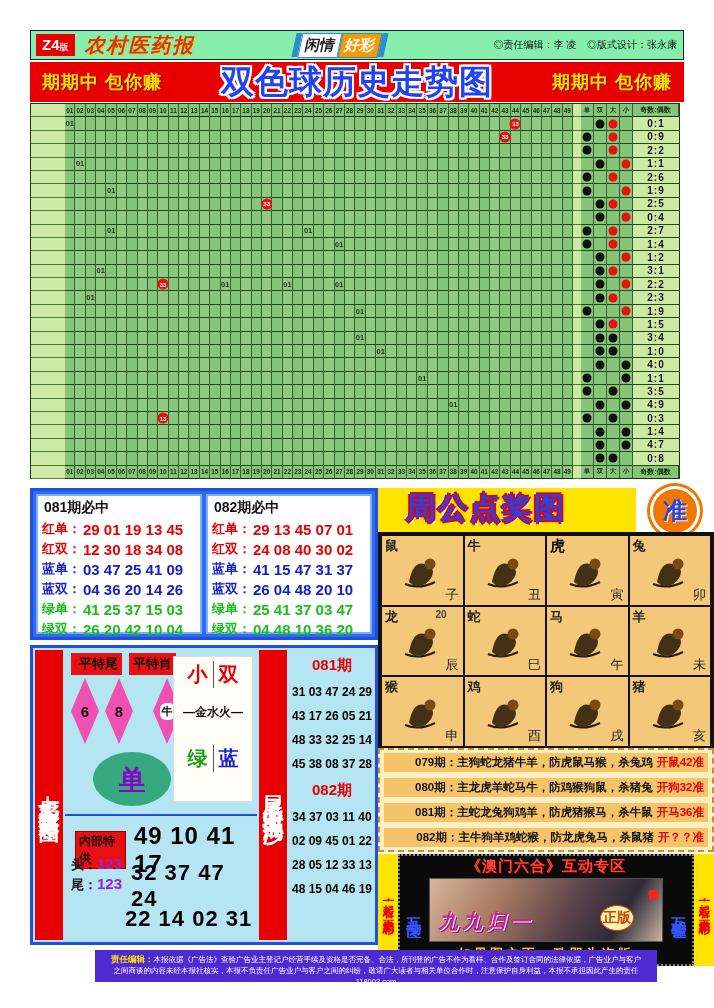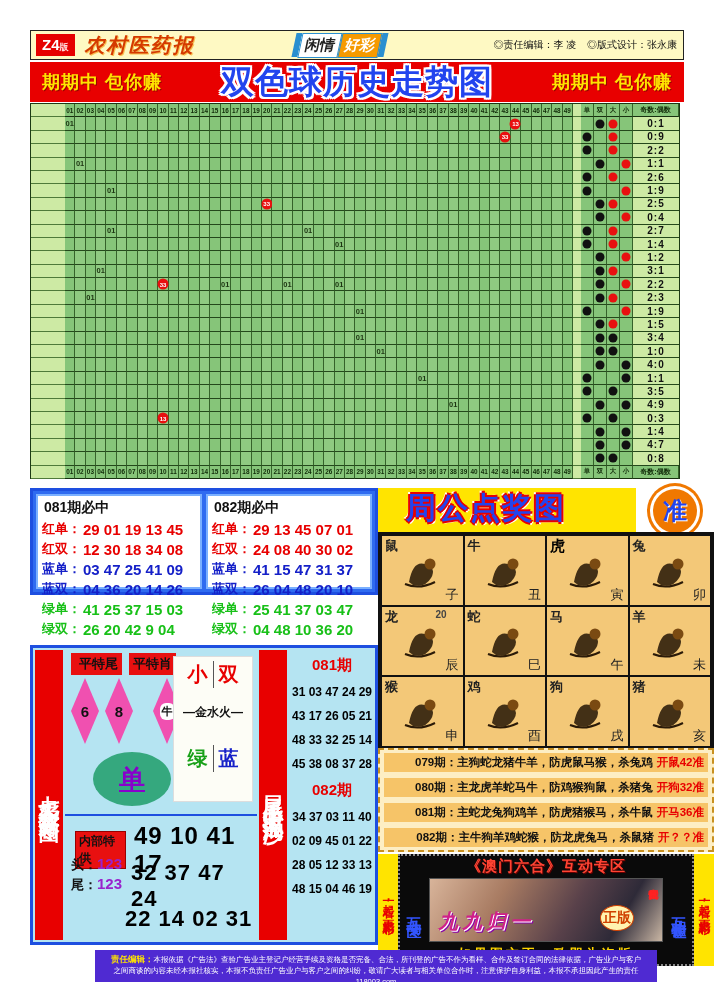--- a/index.html
+++ b/index.html
@@ -1,20 +1,20 @@
 <!DOCTYPE html>
 <html><head>
 <meta charset="utf-8">
 <style>
   * { box-sizing: border-box; margin: 0; padding: 0; }
   body { font-family: "Liberation Sans", sans-serif; background:#e8e8e8; }
   .page { position:relative; width:714px; height:1008px; background:#ffffff; overflow:hidden; margin:0 auto; }
 
   
-  .masthead { position:absolute; left:30px; top:30px; width:654px; height:30px; background:#fef9c3; border:1px solid #222; display:flex; align-items:center; }
+  .masthead { position:absolute; left:30px; top:30px; width:654px; height:30px; background:#86efac; border:1px solid #222; display:flex; align-items:center; }
   .edition-box { background:#e60000; color:#fff; font-weight:bold; font-size:15px; padding:2px 6px; margin-left:5px; }
   .edition-box small { color:#ffd9d9; font-size:9px; font-weight:bold; }
   .paper-name { color:#d43a00; font-weight:bold; font-style:italic; font-size:20px; margin-left:10px; letter-spacing:2px; text-shadow:1px 1px 0 #f8c050; }
   .ribbon { margin-left:auto; margin-right:auto; display:flex; align-items:center; height:24px; transform:skewX(-12deg); border-left:6px solid #2a8fd0; border-right:6px solid #2a8fd0; }
   .ribbon .r1 { background:#ffffff; color:#222; font-weight:bold; font-size:15px; padding:2px 4px; border:1px solid #2a8fd0; }
   .ribbon .r2 { background:#f59a00; color:#fff; font-weight:bold; font-size:15px; padding:2px 4px; border:1px solid #2a8fd0; }
   .credits { font-size:10px; color:#111; margin-right:6px; white-space:nowrap; }
   .credits span { margin-left:8px; }
 
   
@@ -35,21 +35,21 @@
   .g-c.alt { background:#8fca81; }
   .g-01 { position:absolute; left:0; top:0; width:100%; height:100%; display:flex; align-items:center; justify-content:center; font-size:7.5px; font-weight:bold; color:#1d3512; }
   .g-ball { position:absolute; left:50%; top:50%; transform:translate(-50%,-50%); width:11px; height:11px; background:#e81010; border-radius:50%; color:#fff; font-size:6px; font-weight:bold; display:flex; align-items:center; justify-content:center; }
   .g-dotcell { position:relative; background:#86c579; border-right:1px solid #35622a; border-bottom:1px solid #24481b; }
   .g-dot { position:absolute; left:50%; top:50%; transform:translate(-50%,-50%); width:9px; height:9px; border-radius:50%; }
   .g-dot.black { background:#111; }
   .g-dot.red { background:#e81010; }
   .g-ratio { background:#cdeaa4; border-bottom:1px solid #24481b; display:flex; align-items:center; justify-content:center; font-size:10px; font-weight:bold; color:#111; letter-spacing:1px; }
 
   
-  .picks-row { position:absolute; left:30px; top:488px; width:348px; height:107px; background:#2f6bf0; border:3px solid #1e4fe0; display:flex; gap:4px; padding:3px; }
+  .picks-row { position:absolute; left:30px; top:488px; width:348px; height:152px; background:#2f6bf0; border:3px solid #1e4fe0; display:flex; gap:4px; padding:3px; }
   .pick-panel { flex:1; background:#ffffff; border:2px solid #7ab0ff; padding:2px 4px; }
   .pick-title { font-size:14px; font-weight:bold; color:#111; margin:1px 0 2px 2px; }
   .pick-line { display:flex; align-items:center; font-weight:bold; white-space:nowrap; height:20px; }
   .pick-line .lbl { font-size:13px; }
   .pick-line .val { font-size:15px; margin-left:2px; letter-spacing:0; }
   .pk-red  { color:#e80000; }
   .pk-blue { color:#1520c8; }
   .pk-green{ color:#18c018; }
 
   
@@ -1879,21 +1879,21 @@
         <div class="pick-line pk-blue">
           <span class="lbl">蓝双：</span>
           <span class="val">04 36 20 14 26</span>
         </div>
         <div class="pick-line pk-green">
           <span class="lbl">绿单：</span>
           <span class="val">41 25 37 15 03</span>
         </div>
         <div class="pick-line pk-green">
           <span class="lbl">绿双：</span>
-          <span class="val">26 20 42 9 04</span>
+          <span class="val">26 20 42 10 04</span>
         </div>
       </div>
       <div class="pick-panel">
         <div class="pick-title">082期必中</div>
         <div class="pick-line pk-red">
           <span class="lbl">红单：</span>
           <span class="val">29 13 45 07 01</span>
         </div>
         <div class="pick-line pk-red">
           <span class="lbl">红双：</span>

